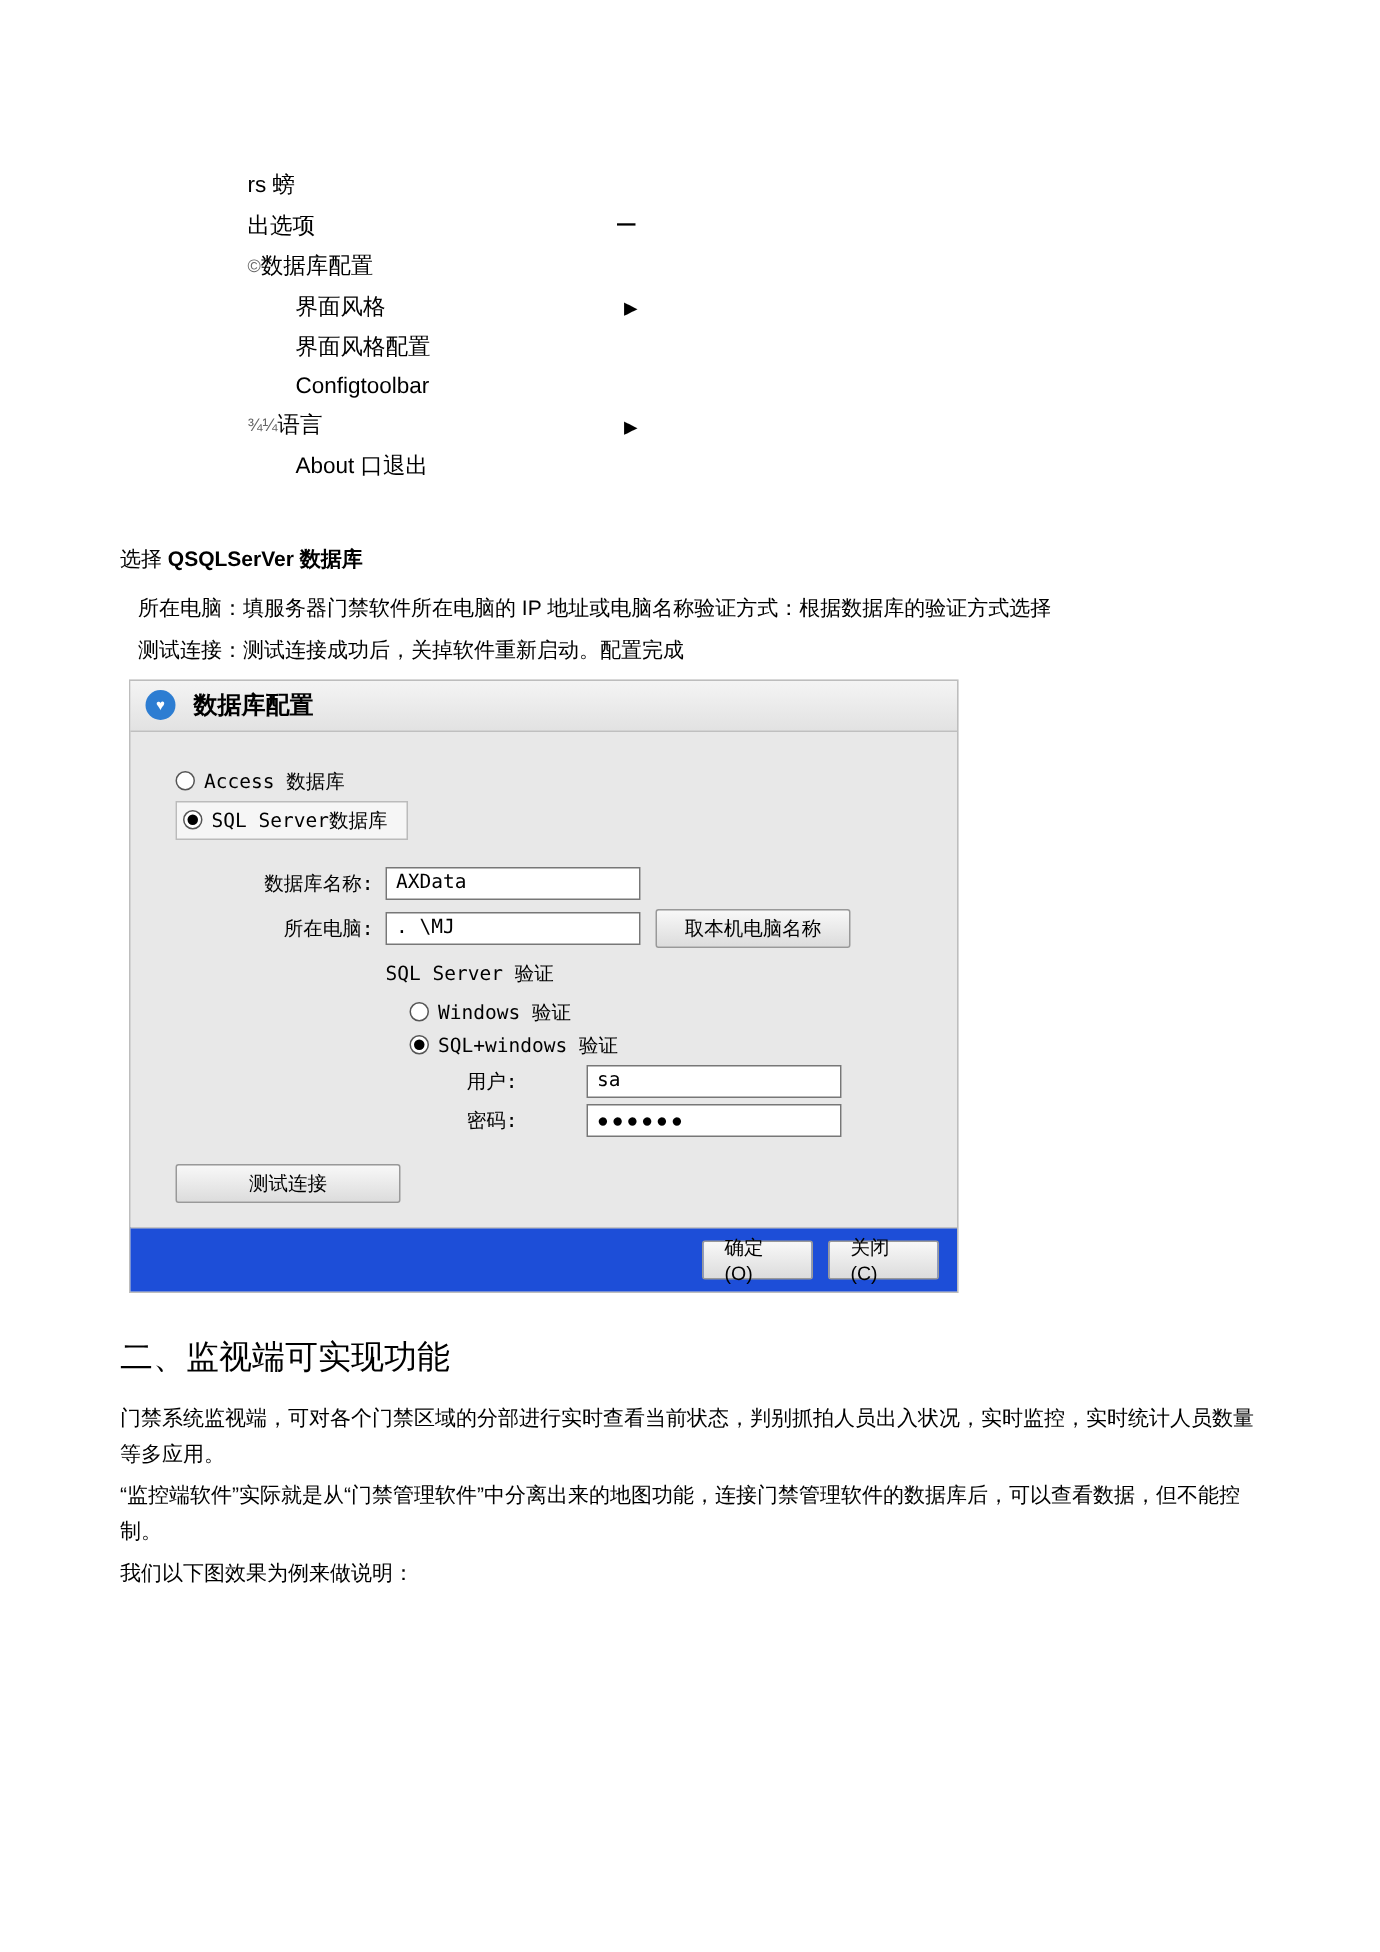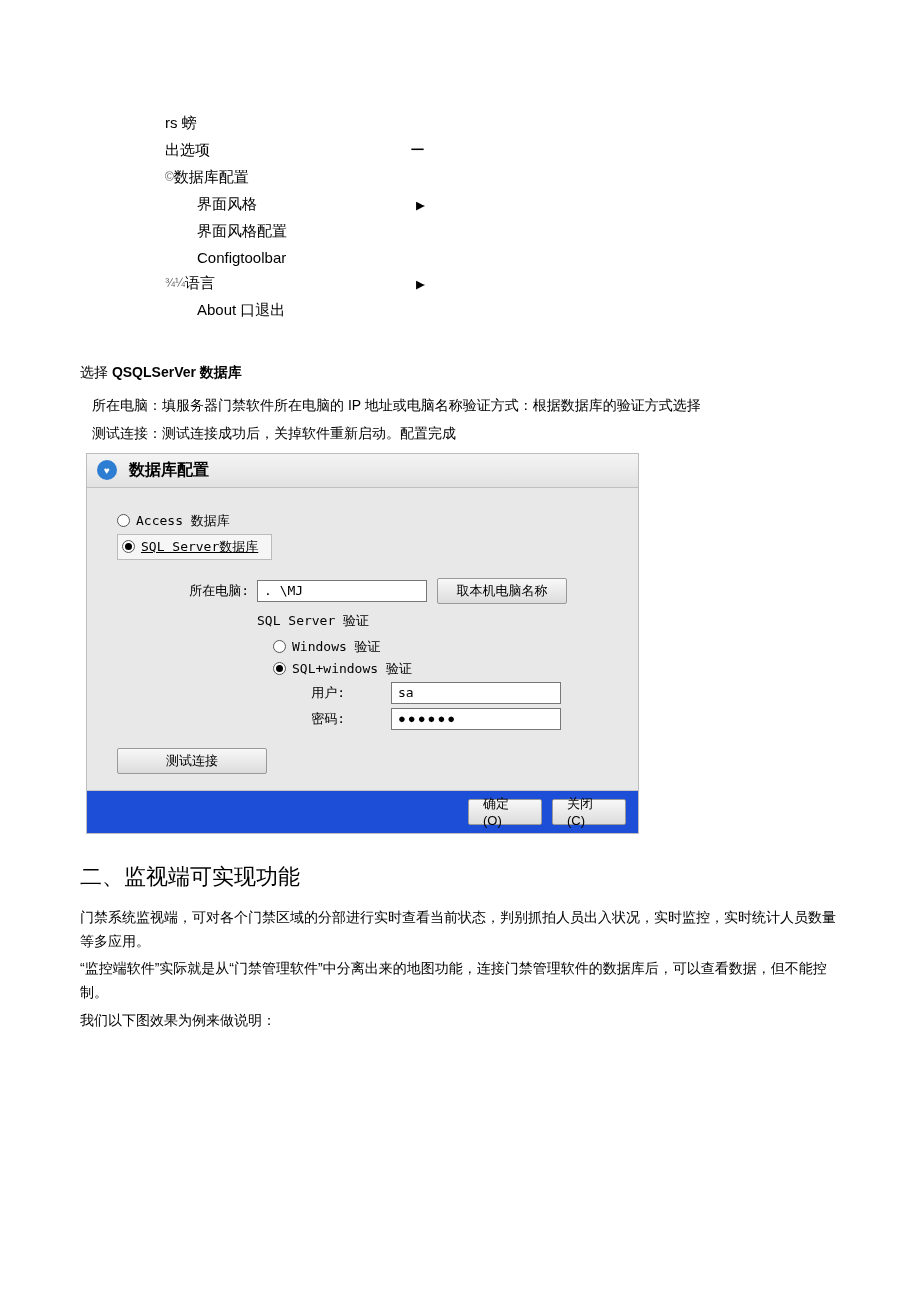--- a/index.html
+++ b/index.html
@@ -92,21 +92,20 @@
     .radio.checked::after {
       content: ""; width: 7px; height: 7px; border-radius: 50%; background: #000;
     }
     .radio-sql-row {
       border: 1px solid #bbb;
       background: #f6f6f6;
       padding: 3px 8px 3px 4px;
       display: inline-flex;
       align-items: center;
       width: 155px;
-      text-decoration: underline;
     }
 
     .form-grid {
       margin-top: 18px;
       margin-left: 10px;
     }
     .form-row {
       display: flex;
       align-items: center;
       margin: 6px 0;
@@ -270,20 +269,26 @@
       </div>
       <div class="radio-line">
         <span class="radio-sql-row">
           <span class="radio checked"></span>
           <span>SQL Server数据库</span>
         </span>
       </div>
 
       <div class="form-grid">
         <div class="form-row">
+          <span class="form-label">数据库名称:</span>
+          <span class="form-input">
+              <span>AXData</span>
+            </span>
+        </div>
+        <div class="form-row">
           <span class="form-label">所在电脑:</span>
           <span class="form-input">
               <span>. \MJ</span>
             </span>
           <span class="btn" style="width:130px;">
               <span>取本机电脑名称</span>
             </span>
         </div>
       </div>
 

